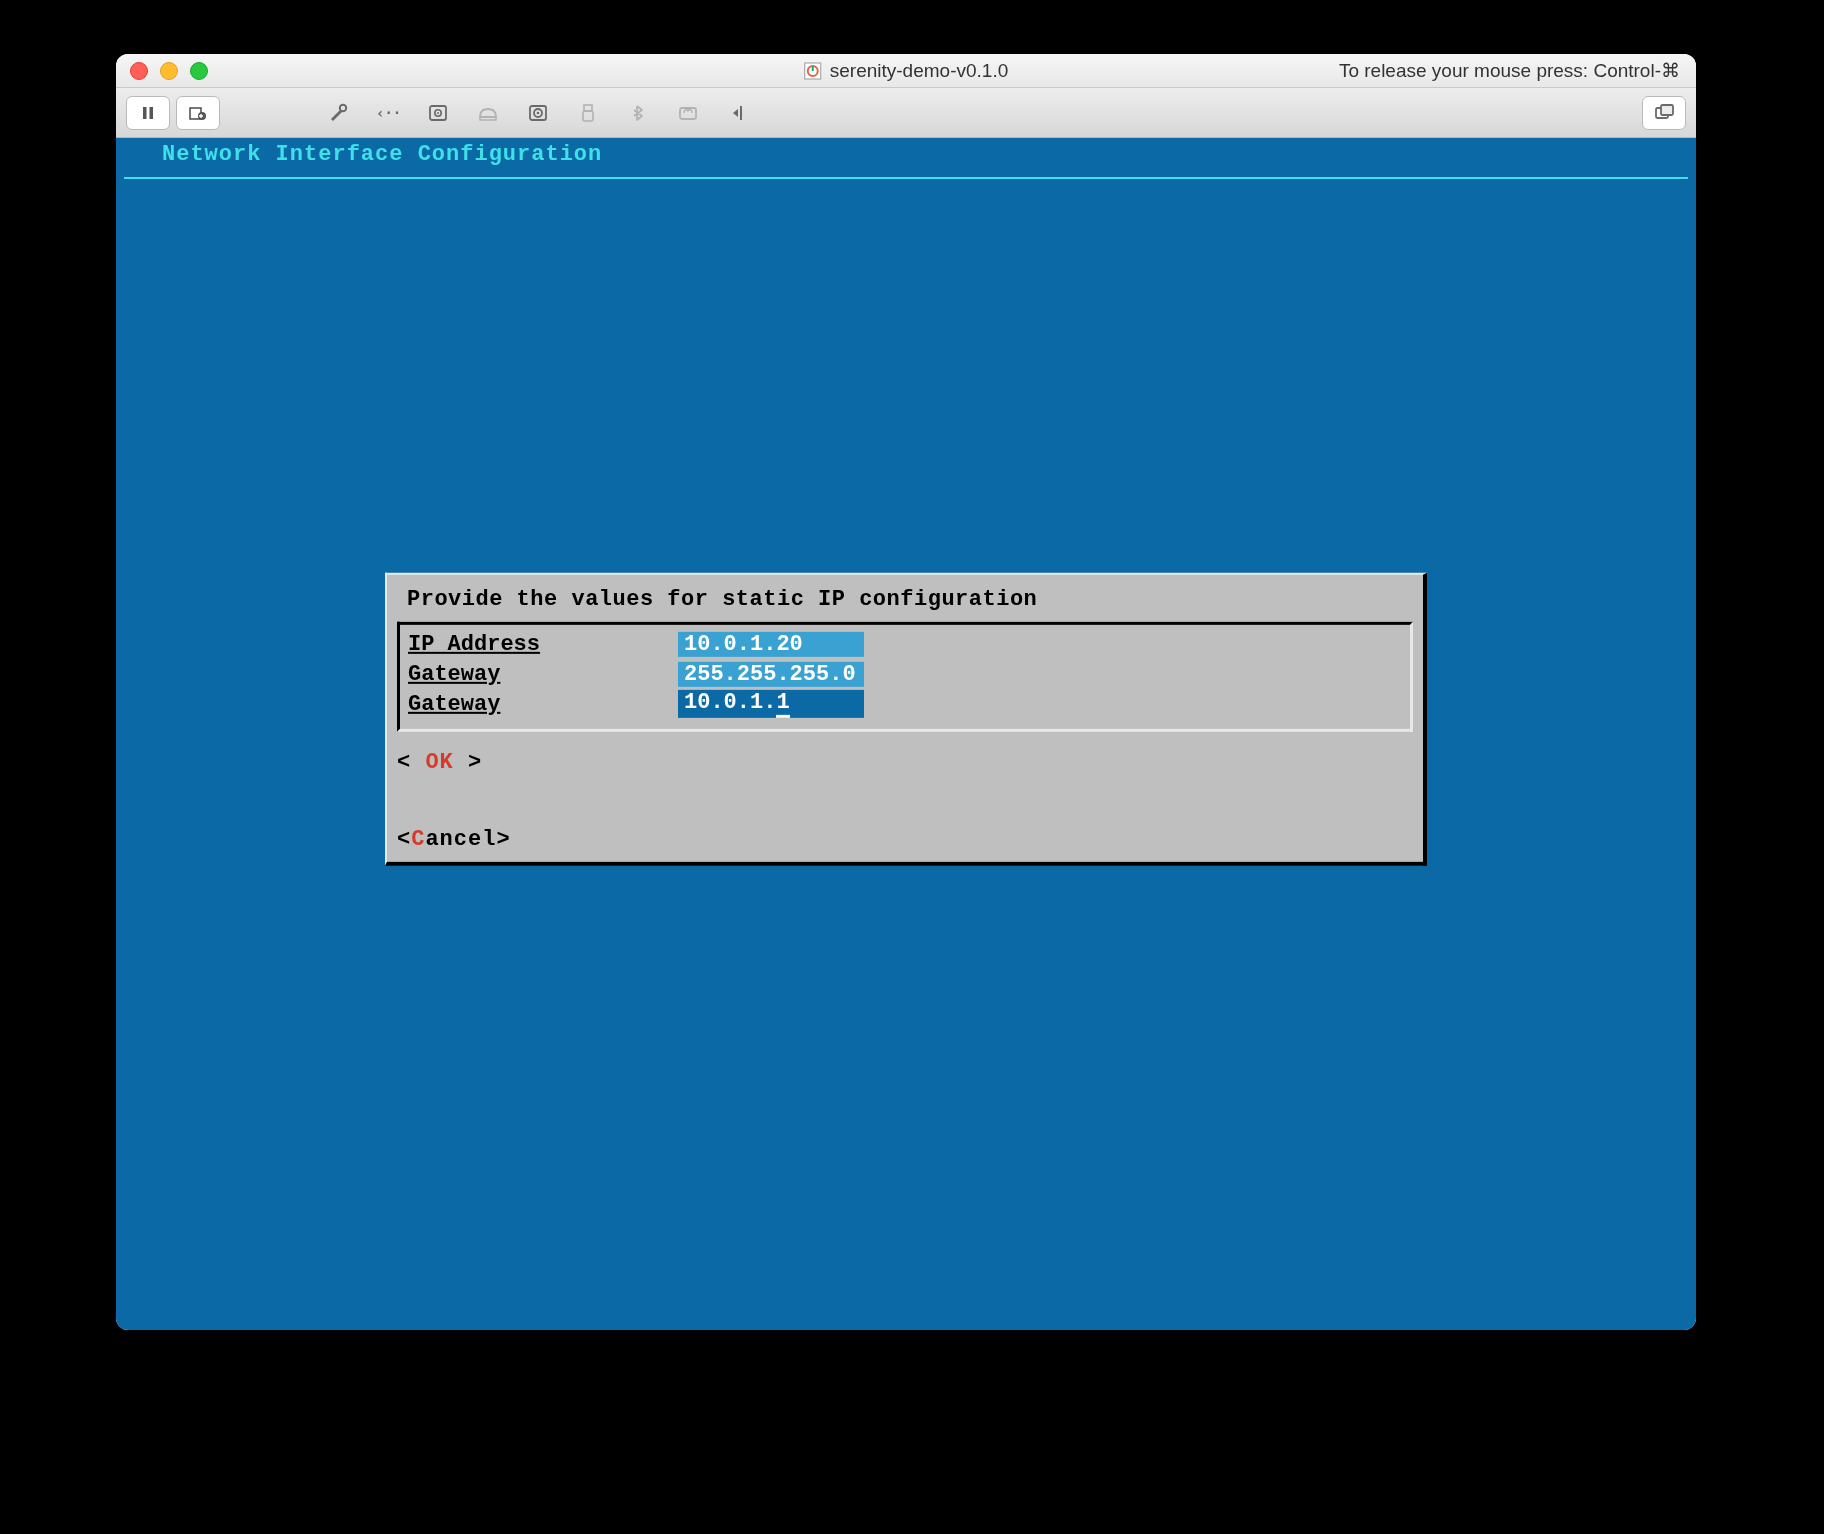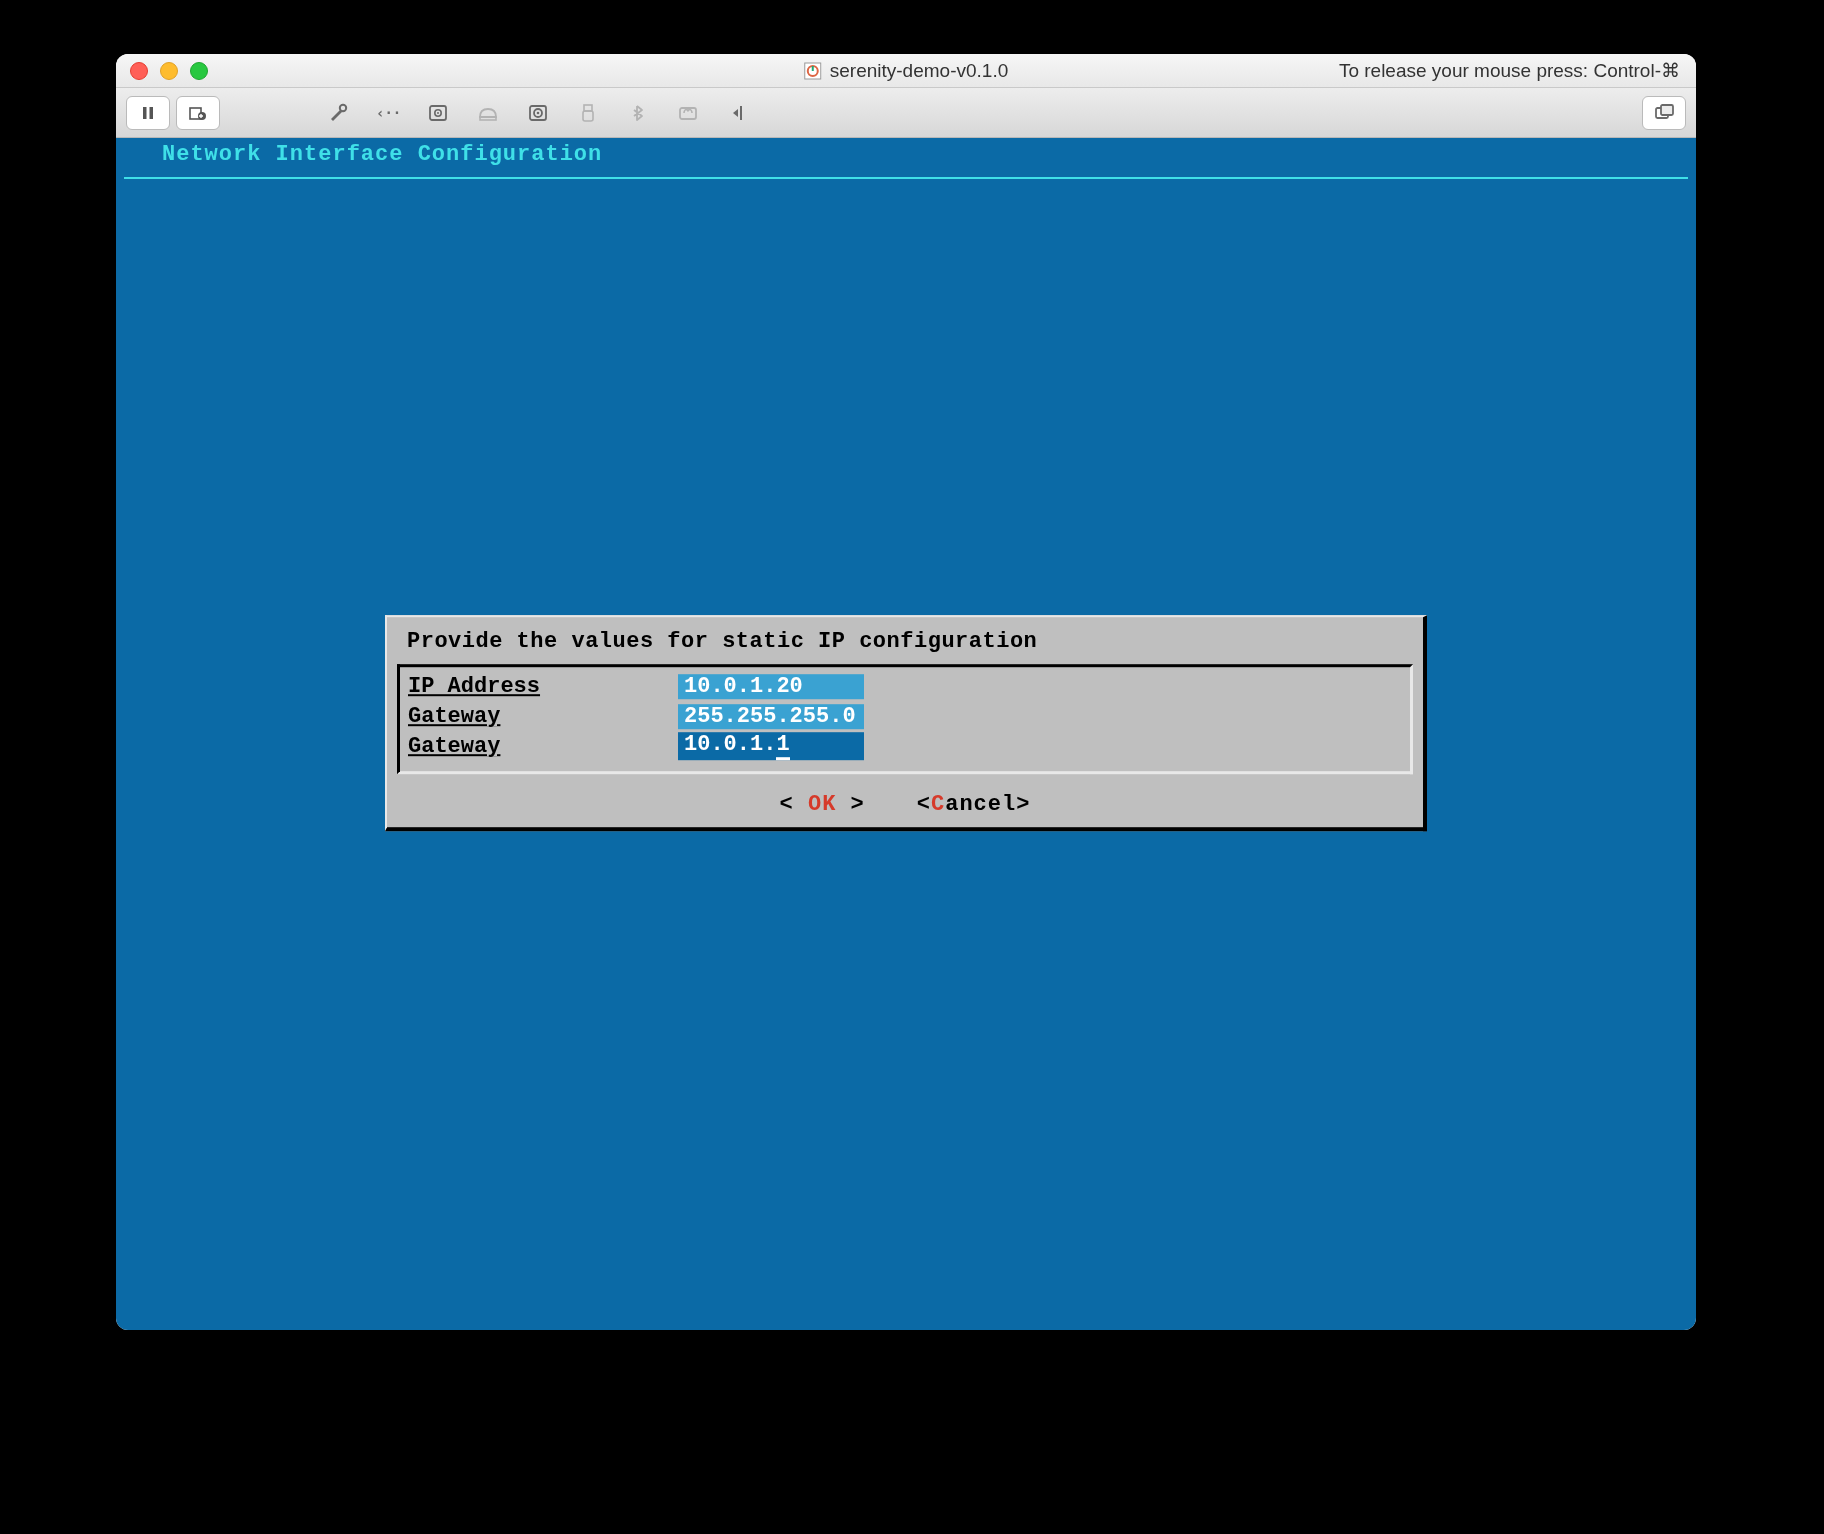--- a/index.html
+++ b/index.html
@@ -187,20 +187,21 @@
   .cursor {
     display: inline-block;
     border-bottom: 3px solid #fff;
   }
   .dialog-buttons {
     display: flex;
     justify-content: center;
     gap: 52px;
     padding-top: 18px;
     font-weight: bold;
+    flex-direction: column;
   }
   .btn {
     color: #000;
     letter-spacing: 1px;
   }
   .btn .hot { color: #d63a2a; }
   .btn .bracket { color: #000; }
 
   svg { display: block; }
 </style>

